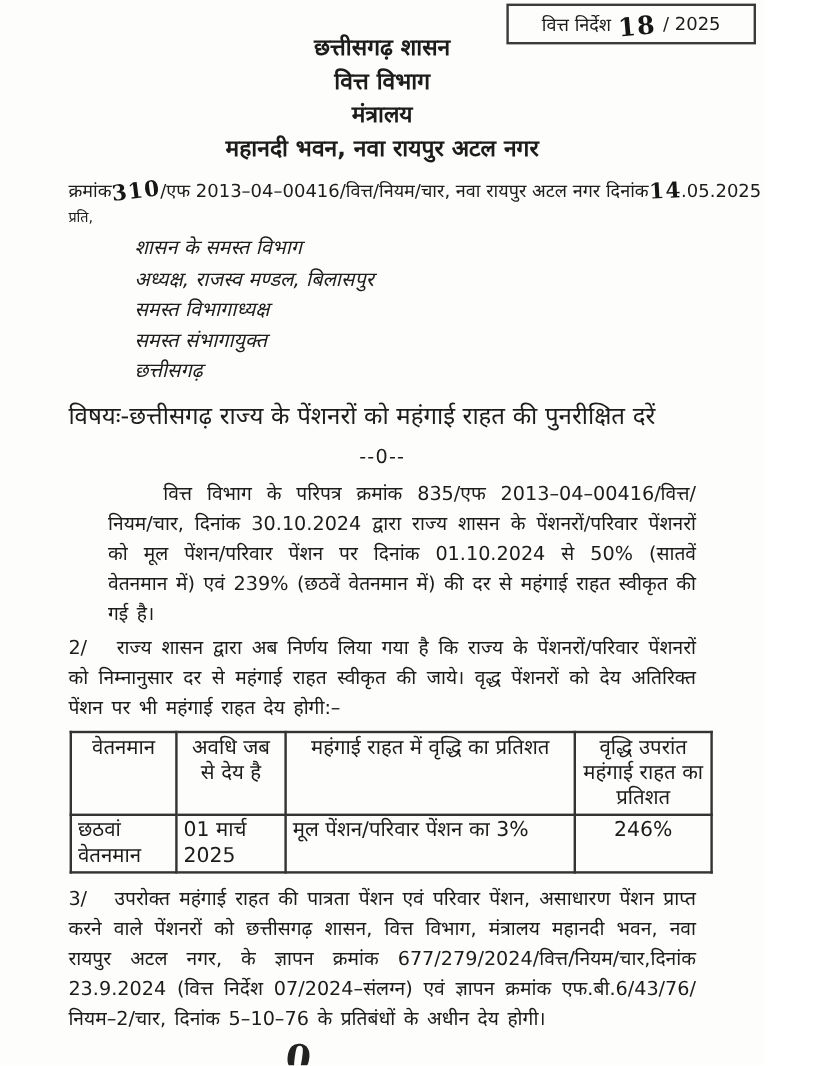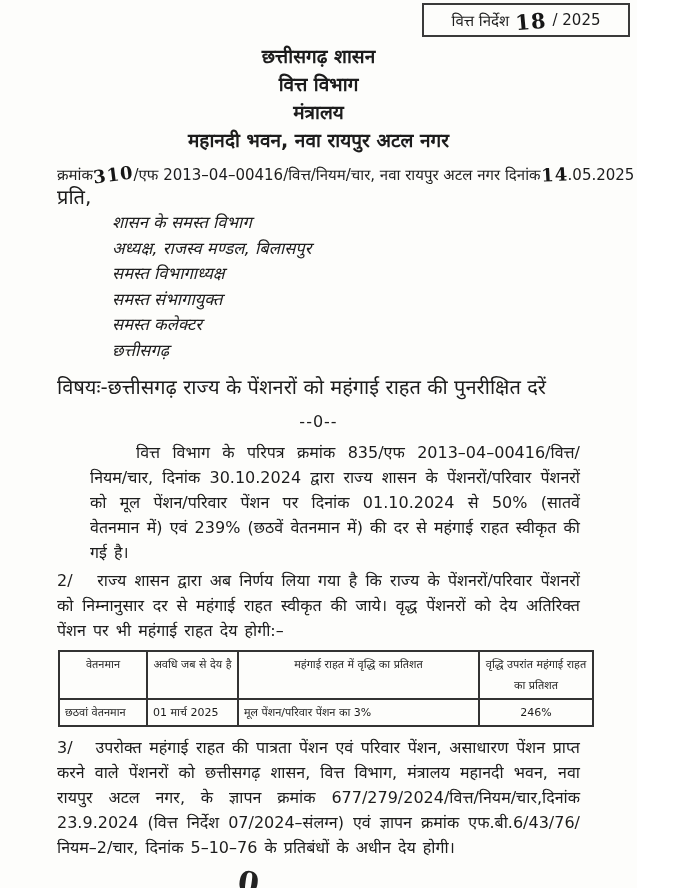--- a/index.html
+++ b/index.html
@@ -20,25 +20,25 @@
     background:#fdfdfb; min-width:180px; justify-content:center;
   }
   .hand {
     font-family:"DejaVu Serif", serif; font-weight:bold;
     display:inline-block; line-height:1; color:#161616;
   }
   .hand-big { font-size:21px; transform:rotate(-5deg) translateY(2px); letter-spacing:1px; }
   .hand-ref { font-size:18px; transform:rotate(-7deg) translateY(1px); letter-spacing:1px; }
   .hand-day { font-size:18px; transform:rotate(-3deg) translateY(1px); letter-spacing:1px; }
 
-  .hdr { margin:0; padding-top:42px; text-align:center; font-weight:bold; }
+  .hdr { margin:0; padding-top:26px; text-align:center; font-weight:bold; }
   .hdr div { font-size:19px; line-height:28px; }
 
   .refline { margin-top:11px; font-size:15px; line-height:21px; white-space:nowrap; }
-  .prati   { font-size:20px; line-height:22px; }
+  .prati   { font-size:12px; line-height:22px; }
 
   .recipients { list-style:none; margin:2px 0 0 0; padding:0 0 0 55px; }
   .recipients li { font-size:16.5px; line-height:25.5px;font-style:italic; }
 
   .subject { margin-top:13px; font-size:20px; line-height:23px; }
   .sep { text-align:center; margin-top:13px; font-size:16px; letter-spacing:1px; }
 
   .para {
     margin:0; font-size:16px; line-height:25px;
     text-align:justify; word-spacing:2px;
@@ -46,21 +46,21 @@
   .p1 { margin-top:9px; text-indent:46px;margin-left:33px; }
   .p2 { margin-top:3px; }
   .p3 { margin-top:8px; }
 
   table.dr {
     border-collapse:collapse; margin-top:7px; margin-left:1px;
     width:534px; table-layout:fixed;
   }
   table.dr th, table.dr td {
     border:2px solid #333; font-weight:normal;
-    font-size:11px; line-height:21px; padding:2px 5px;
+    font-size:17px; line-height:21px; padding:2px 5px;
     vertical-align:top;
   }
   table.dr th { text-align:center; }
   col.c1 { width:88px; } col.c2 { width:91px; }
   col.c3 { width:241px; } col.c4 { width:114px; }
   td.ctr { text-align:center; }
   td.lft { text-align:left; }
 
   .bottom-partial {
     position:absolute; left:238px; bottom:-12px;
@@ -92,21 +92,20 @@
       <span>क्रमांक</span><span class="hand hand-ref">310</span><span>/एफ 2013–04–00416/वित्त/नियम/चार,  नवा रायपुर अटल नगर दिनांक</span><span class="hand hand-day">14</span><span>.05.2025</span>
     </div>
 
     <div class="prati">प्रति,</div>
 
     <ul class="recipients">
       <li>शासन के समस्त विभाग</li>
       <li>अध्यक्ष, राजस्व मण्डल, बिलासपुर</li>
       <li>समस्त विभागाध्यक्ष</li>
       <li>समस्त संभागायुक्त</li>
-      <li>समस्त कलेक्टर</li>
       <li>छत्तीसगढ़</li>
     </ul>
 
     <div class="subject">विषयः-छत्तीसगढ़ राज्य के पेंशनरों को महंगाई राहत की पुनरीक्षित दरें</div>
 
     <div class="sep">--0--</div>
 
     <p class="para p1">वित्त विभाग के परिपत्र क्रमांक 835/एफ 2013–04–00416/वित्त/नियम/चार, दिनांक 30.10.2024 द्वारा राज्य शासन के पेंशनरों/परिवार पेंशनरों को मूल पेंशन/परिवार पेंशन पर दिनांक 01.10.2024 से 50% (सातवें वेतनमान में) एवं 239% (छठवें वेतनमान में) की दर से महंगाई राहत स्वीकृत की गई है।</p>
 
     <p class="para p2">2/&nbsp;&nbsp;&nbsp;राज्य शासन द्वारा अब निर्णय लिया गया है कि राज्य के पेंशनरों/परिवार पेंशनरों को निम्नानुसार दर से महंगाई राहत स्वीकृत की जाये। वृद्ध पेंशनरों को देय अतिरिक्त पेंशन पर भी महंगाई राहत देय होगी:–</p>

